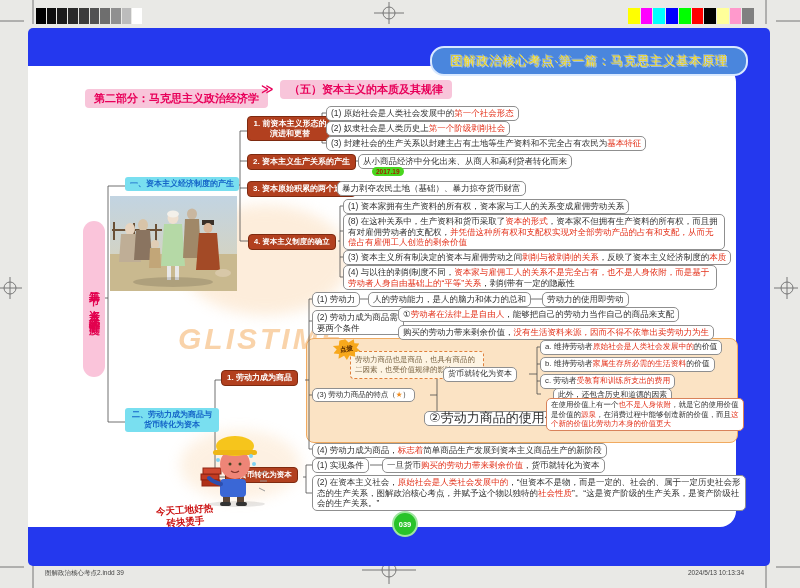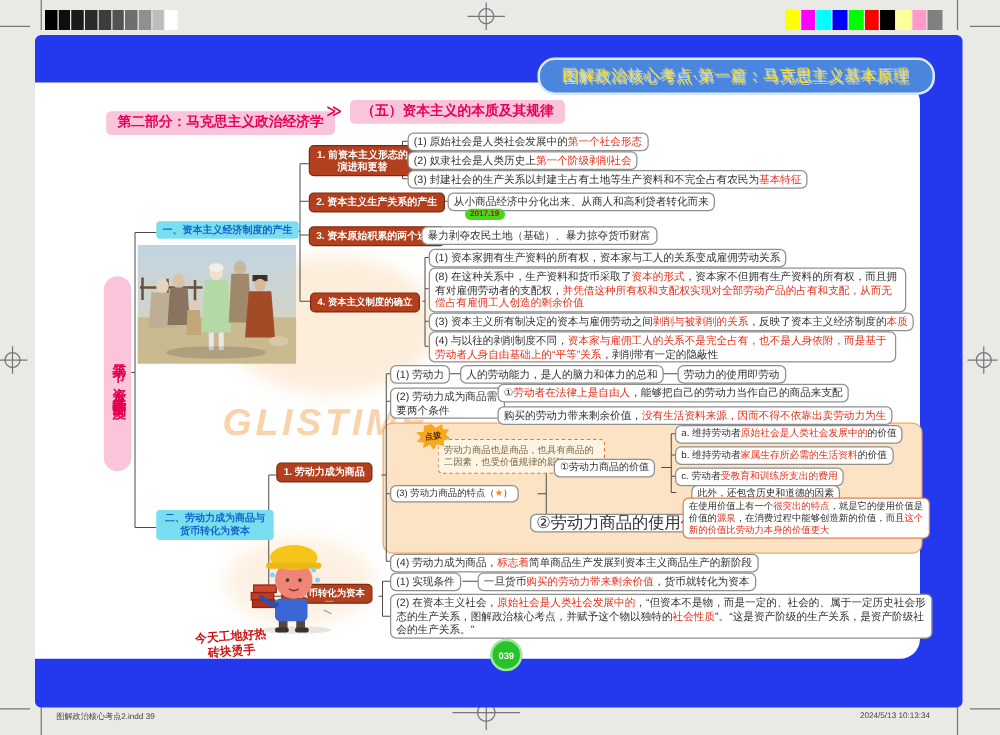--- a/index.html
+++ b/index.html
@@ -191,27 +191,27 @@
 <div class="abs leaf" style="left:368px;top:292px"><span>人的劳动能力，是人的脑力和体力的总和</span></div>
 <div class="abs leaf" style="left:542px;top:292px"><span>劳动力的使用即劳动</span></div>
 <div class="abs leaf wrap" style="left:312px;top:310px;width:82px"><span>(2) 劳动力成为商品需要两个条件</span></div>
 <div class="abs leaf" style="left:398px;top:307px"><span>①</span><span class="hl">劳动者在法律上是自由人</span><span>，能够把自己的劳动力当作自己的商品来支配</span></div>
 <div class="abs leaf" style="left:398px;top:325px"><span>购买的劳动力带来剩余价值，</span><span class="hl">没有生活资料来源，因而不得不依靠出卖劳动力为生</span></div>
 
 <div class="abs burst">点拨</div>
 <div class="abs note">劳动力商品也是商品，也具有商品的二因素，也受价值规律的影响</div>
 
 <div class="abs leaf f75" style="left:312px;top:388px"><span>(3) 劳动力商品的特点（</span><span class="star">★</span><span>）</span></div>
-<div class="abs leaf" style="left:443px;top:367px;font-size:8px"><span>①劳动力商品的价值</span></div>
+<div class="abs leaf" style="left:443px;top:367px;font-size:8px"><span>货币就转化为资本</span></div>
 <div class="abs leaf f78" style="left:540px;top:340px"><span>a. 维持劳动者</span><span class="hl">原始社会是人类社会发展中的</span><span>的价值</span></div>
 <div class="abs leaf f78" style="left:540px;top:357px"><span>b. 维持劳动者</span><span class="hl">家属生存所必需的生活资料</span><span>的价值</span></div>
 <div class="abs leaf f78" style="left:540px;top:374px"><span>c. 劳动者</span><span class="hl">受教育和训练所支出的费用</span></div>
 <div class="abs leaf f78" style="left:553px;top:388px"><span>此外，还包含历史和道德的因素</span></div>
 <div class="abs leaf" style="left:424px;top:411px;font-size:13px"><span>②劳动力商品的使用价值</span></div>
-<div class="abs leaf wrap f75" style="left:546px;top:398px;width:188px;border-color:#d9825a"><span>在使用价值上有一个</span><span class="hl">很突出的特点</span><span>，就是它的使用价值是价值的</span><span class="hl">源泉</span><span>，在消费过程中能够创造新的价值，而且</span><span class="hl">这个新的价值比劳动力本身的价值更大</span></div>
+<div class="abs leaf wrap f75" style="left:546px;top:398px;width:188px;border-color:#d9825a"><span>在使用价值上有一个</span><span class="hl">也不是人身依附</span><span>，就是它的使用价值是价值的</span><span class="hl">源泉</span><span>，在消费过程中能够创造新的价值，而且</span><span class="hl">这个新的价值比劳动力本身的价值更大</span></div>
 <div class="abs leaf" style="left:312px;top:443px"><span>(4) 劳动力成为商品，</span><span class="hl">标志着</span><span>简单商品生产发展到资本主义商品生产的新阶段</span></div>
 
 <div class="abs leaf" style="left:312px;top:458px"><span>(1) 实现条件</span></div>
 <div class="abs leaf" style="left:382px;top:458px"><span>一旦货币</span><span class="hl">购买的劳动力带来剩余价值</span><span>，货币就转化为资本</span></div>
 <div class="abs leaf wrap" style="left:312px;top:475px;width:424px"><span>(2) 在资本主义社会，</span><span class="hl">原始社会是人类社会发展中的</span><span>，“但资本不是物，而是一定的、社会的、属于一定历史社会形态的生产关系，图解政治核心考点，并赋予这个物以独特的</span><span class="hl">社会性质</span><span>”。“这是资产阶级的生产关系，是资产阶级社会的生产关系。”</span></div>
 
 <svg class="abs" style="left:193px;top:434px;z-index:4" width="100" height="74" viewBox="0 0 100 74">
   <ellipse cx="44" cy="70" rx="28" ry="3" fill="#00000018"></ellipse>
   <rect x="30" y="60" width="7" height="10" fill="#5a4638"></rect>
     <rect x="44" y="60" width="7" height="10" rx="1" fill="#5a4638"></rect>

